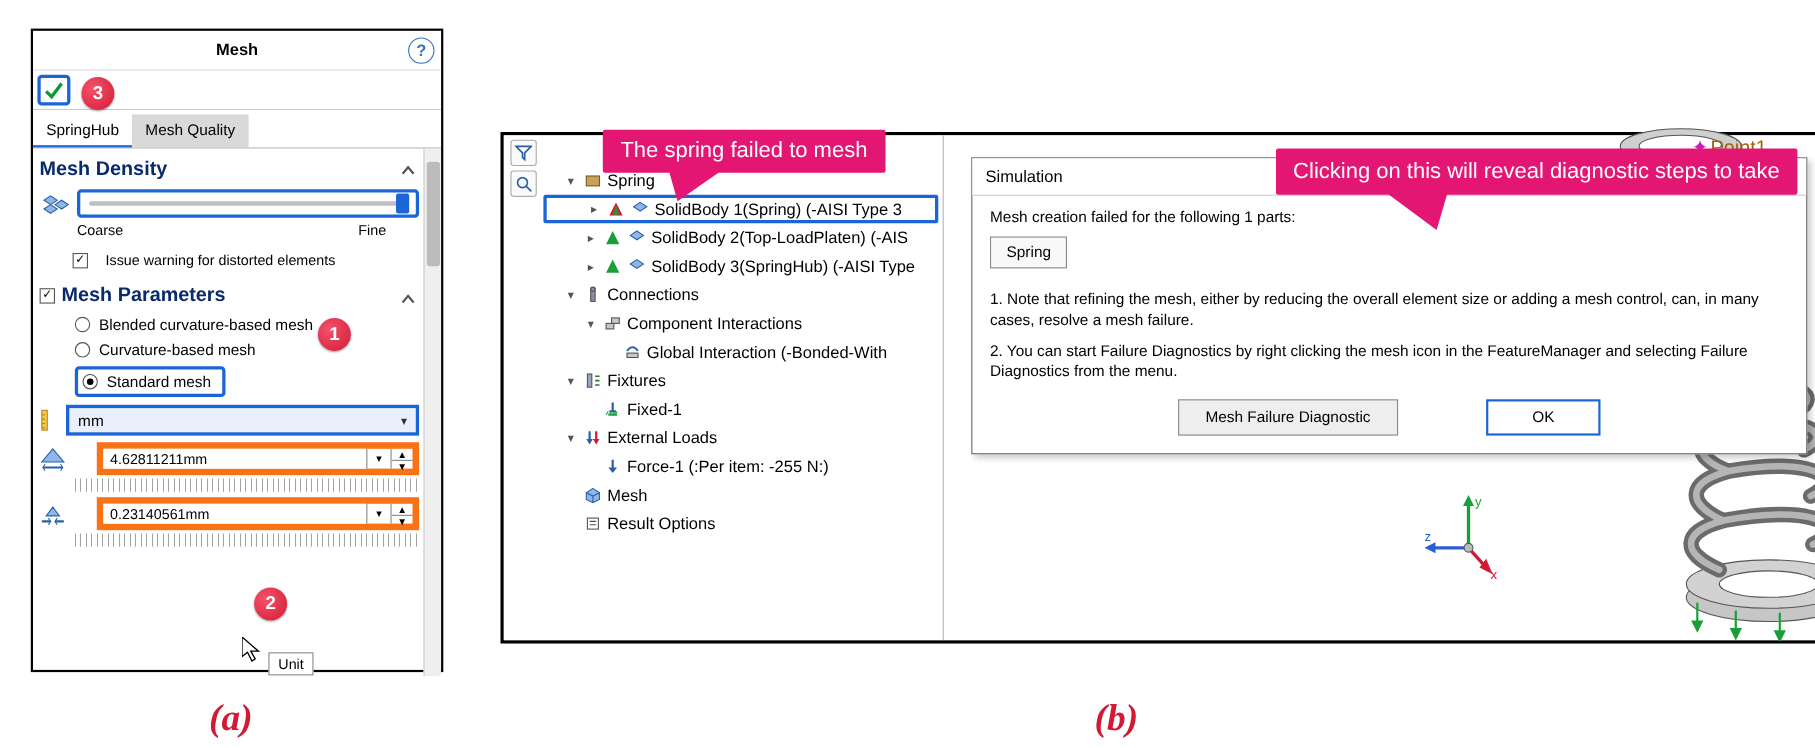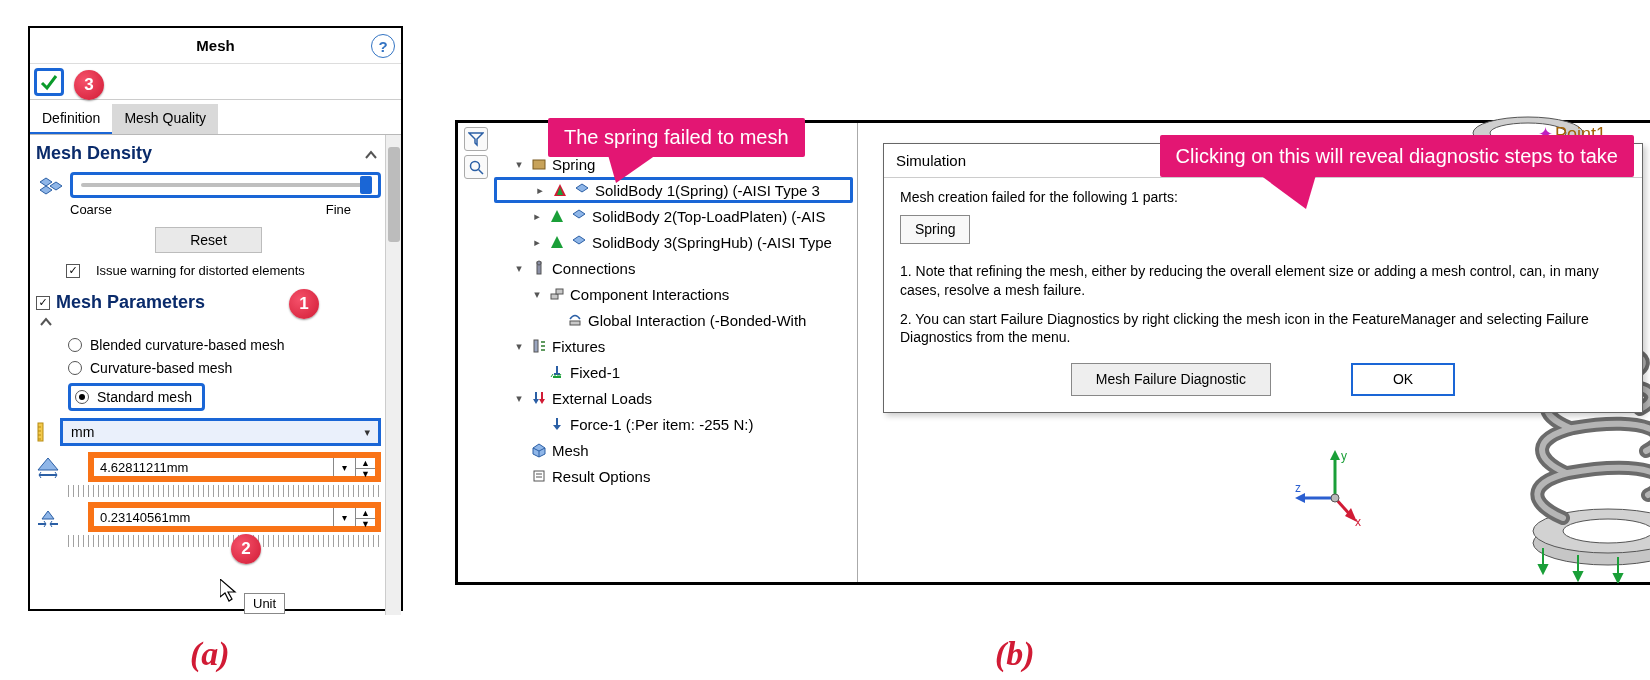--- a/index.html
+++ b/index.html
@@ -39,21 +39,21 @@
   .slider-wrap { flex:1; height:26px; border:3px solid #1a66d6; border-radius:4px; position:relative; background:#fff; }
   .slider-track { position:absolute; left:8px; right:8px; top:50%; height:4px; background:#bfbfbf; transform:translateY(-50%); border-radius:2px;}
   .slider-thumb { position:absolute; right:6px; top:50%; transform:translate(0,-50%); width:12px; height:18px; background:#1a66d6; border-radius:2px;}
   .coarse-fine { display:flex; justify-content:space-between; padding:2px 30px 6px 34px; font-size:13px;}
   .reset-row { display:flex; justify-content:center; padding:4px 0;}
   .reset-btn { padding:4px 34px; background:#e9e9e9; border:1px solid #bcbcbc; cursor:pointer;}
   .warn-row { padding:6px 0 10px 30px; font-size:13px; display:flex; align-items:center; gap:16px;}
   .chk { width:14px; height:14px; border:1.5px solid #555; display:inline-flex; align-items:center; justify-content:center; font-size:11px;}
   .chk.checked::after { content:"✓"; line-height:1; color:#000; }
 
-  .mp-head { display:flex; align-items:flex-start; justify-content:space-between;flex-direction:column; }
+  .mp-head { display:flex; align-items:flex-end; justify-content:space-between; }
   .mp-head .left { display:flex; align-items:center; gap:6px; }
 
   .radio-col { padding:4px 0 4px 32px; display:flex; flex-direction:column; gap:7px; font-size:14px;}
   .radio-item { display:flex; align-items:center; gap:8px; cursor:pointer;}
   .radio-outer { width:14px; height:14px; border:1.5px solid #555; border-radius:50%; display:inline-block; position:relative;}
   .radio-outer.sel::after { content:""; position:absolute; left:2.5px; top:2.5px; width:6px; height:6px; background:#000; border-radius:50%;}
   .radio-item.boxed { border:3px solid #1a66d6; border-radius:4px; padding:3px 10px 3px 4px; display:inline-flex; width:fit-content;}
 
   .field-row { display:flex; align-items:center; gap:0; padding:3px 0;}
   .field-ic { width:24px; height:22px; }
@@ -131,21 +131,21 @@
     <div class="ok-row">
       <span class="ok-btn">
         <svg width="20" height="20" viewBox="0 0 20 20">
             <polyline points="3,11 8,16 17,4" fill="none" stroke="#0a9a2a" stroke-width="3"></polyline>
           </svg>
       </span>
     </div>
     <div class="badge-red badge-3">3</div>
 
     <div class="tabs-a">
-      <div class="tab-a active">Definition</div>
+      <div class="tab-a active">SpringHub</div>
       <div class="tab-a inactive">Mesh Quality</div>
     </div>
 
     <div class="pa-body">
       <div class="scrollbar-fake">
           <div class="thumb"></div>
         </div>
       <div class="pa-inner">
 
         <div class="section-head">
@@ -169,23 +169,20 @@
           <div class="slider-wrap">
             <div class="slider-track"></div>
               <div class="slider-thumb"></div>
           </div>
         </div>
         <div class="badge-red badge-1">1</div>
 
         <div class="coarse-fine">
           <span>Coarse</span>
           <span>Fine</span>
-        </div>
-        <div class="reset-row">
-          <span class="reset-btn">Reset</span>
         </div>
         <div class="warn-row">
           <span class="chk checked"></span>
           <span>Issue warning for distorted elements</span>
         </div>
 
         <div class="section-head mp-head">
           <span class="left">
             <span class="chk checked"></span>
             <span class="lbl">Mesh Parameters</span>

